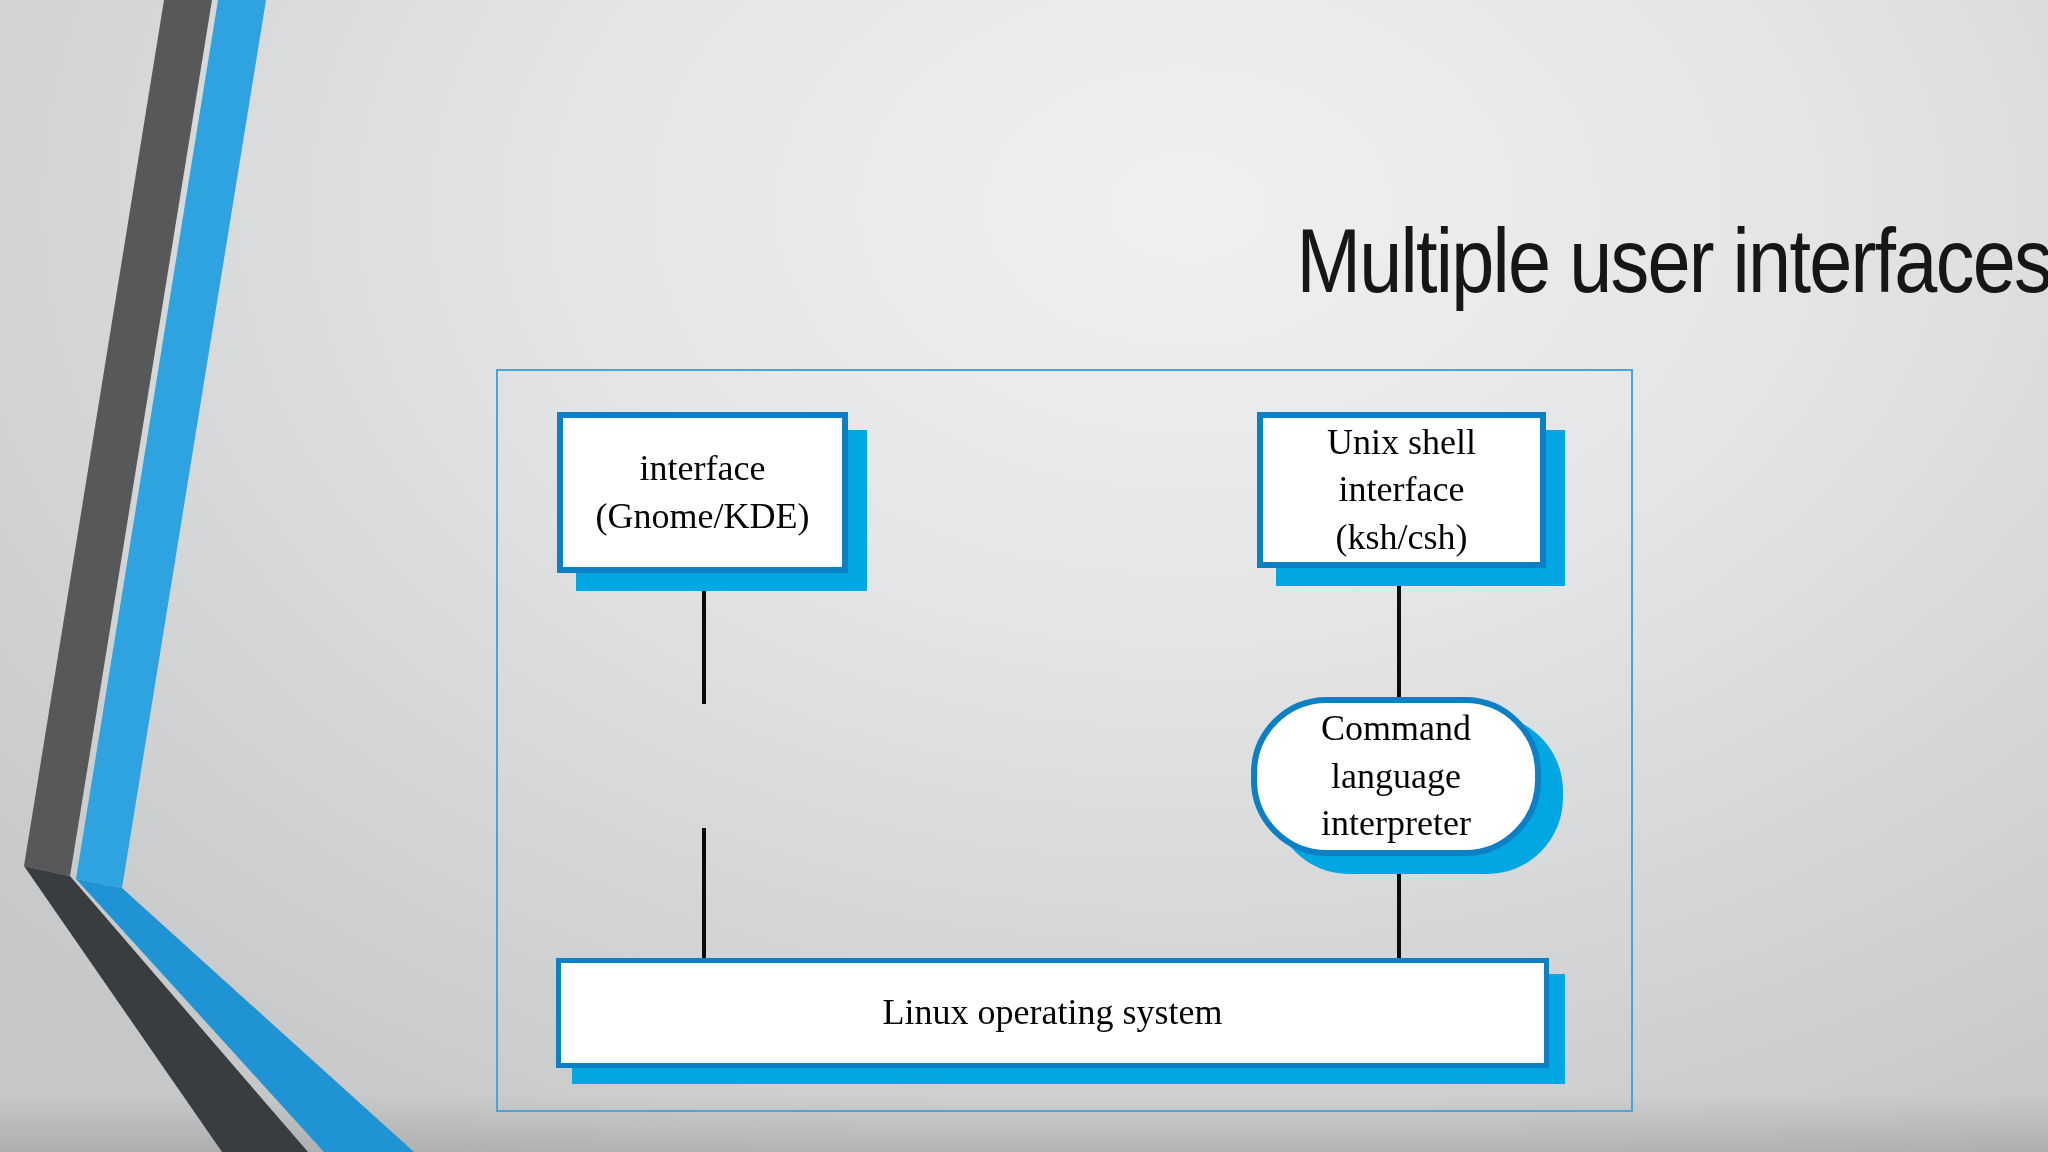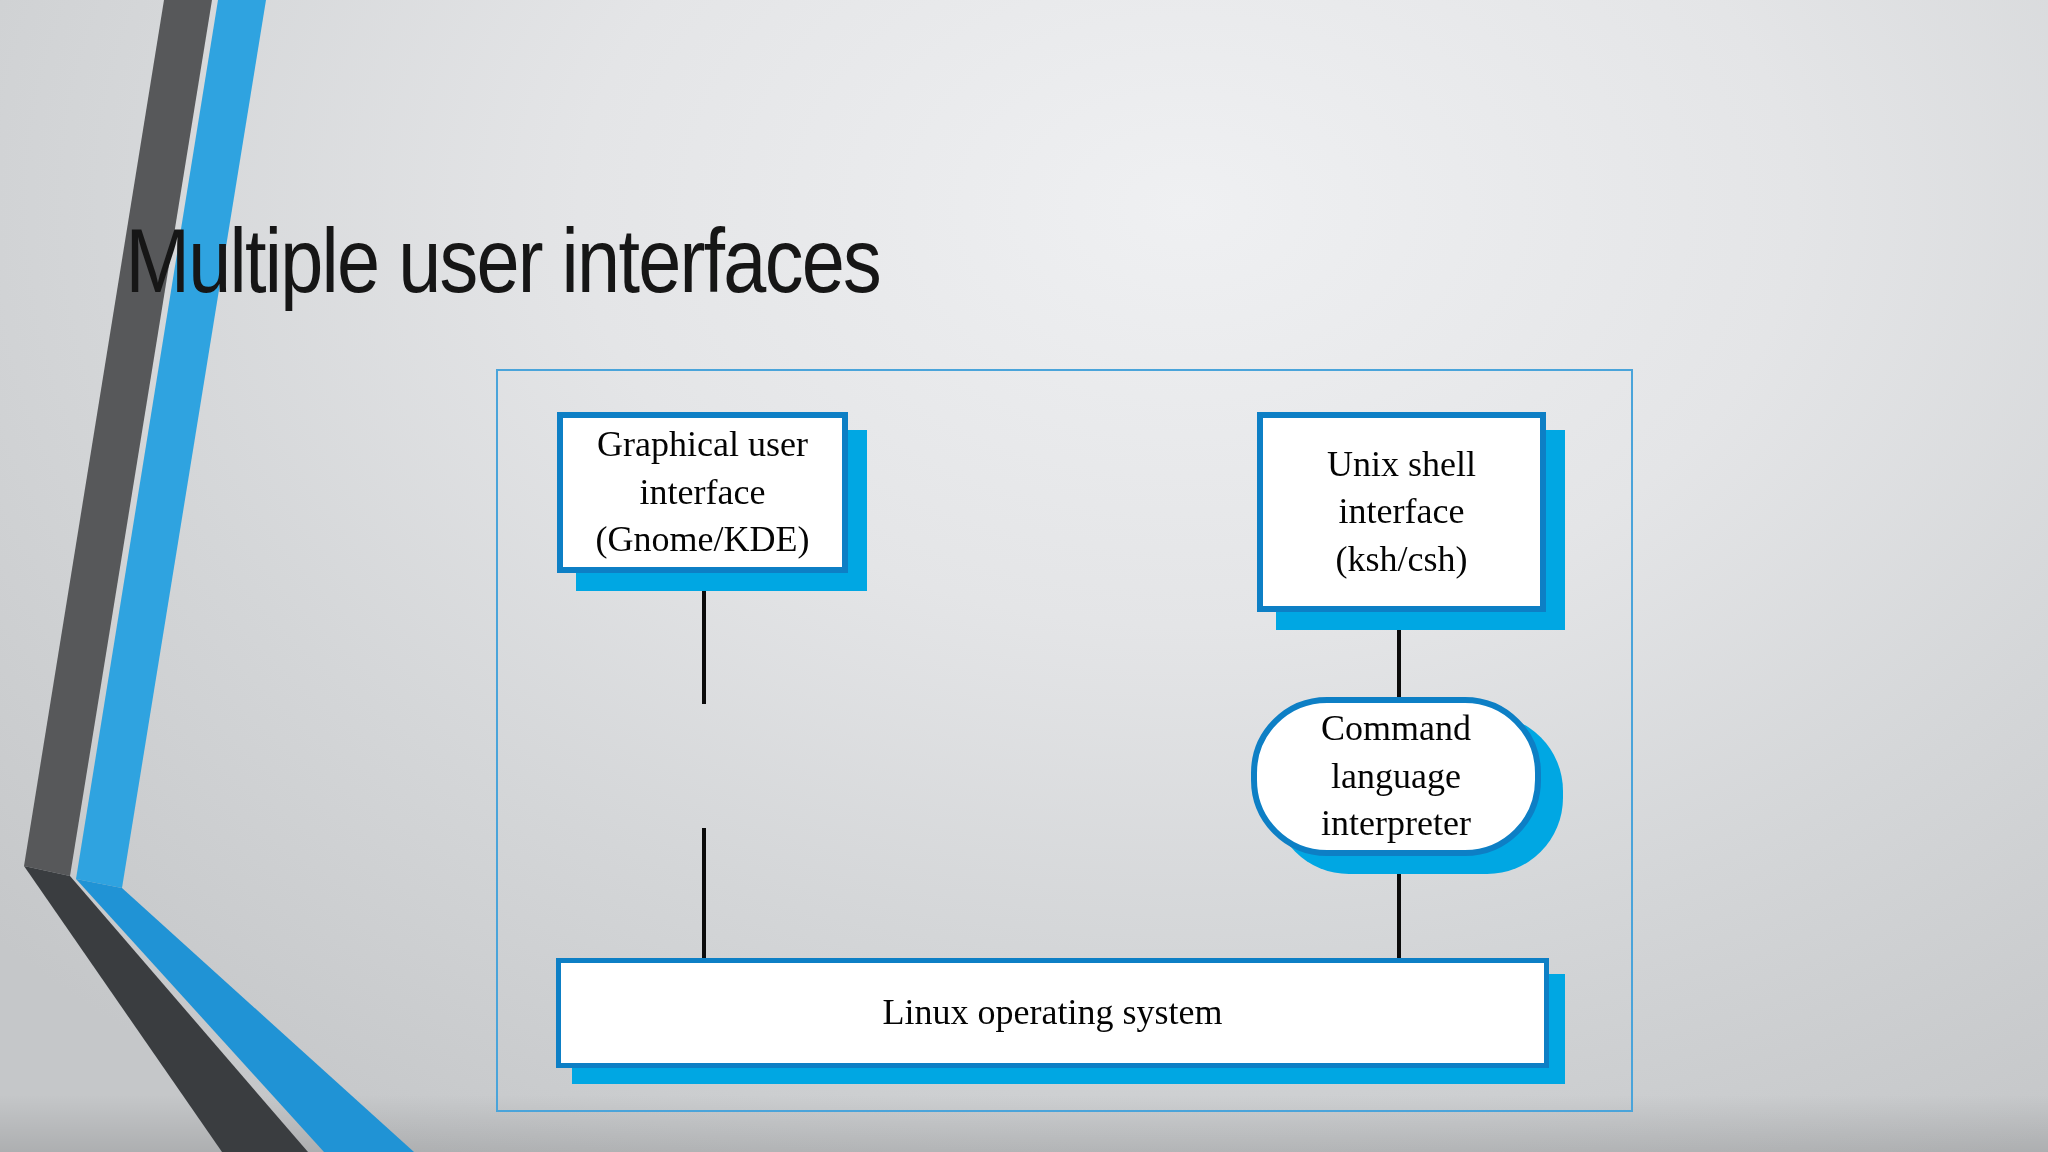--- a/index.html
+++ b/index.html
@@ -23,21 +23,21 @@
   .ribbon-svg { position: absolute; left: 0; top: 0; }
   .ribbon-gray-upper  { fill: var(--ribbon-gray, #57585a); }
   .ribbon-gray-lower  { fill: var(--ribbon-gray-dark, #3a3d40); }
   .ribbon-blue-upper  { fill: var(--ribbon-blue, #2fa3e0); }
   .ribbon-blue-lower  { fill: var(--ribbon-blue-dark, #2093d5); }
 
   .title {
     position: absolute;
     left: 0; top: 212px;
     width: 100%;
-    text-align: left;
+    text-align: right;
     font-family: "Liberation Sans", sans-serif;
     font-weight: 300;
     font-size: 90px;
     line-height: 1.1;
     color: #161616;
     white-space: nowrap;
   }
   .title span {
     display: inline-block;
     position: relative;
@@ -75,21 +75,21 @@
     flex-direction: column;
     align-items: center;
     justify-content: center;
     text-align: center;
     font-size: 36px;
     line-height: 1.32;
     color: #040404;
     z-index: 2;
   }
   #gui-box   { left: 557px;  top: 412px; width: 291px; height: 161px; }
-  #unix-box  { left: 1257px; top: 412px; width: 289px; height: 200px; }
+  #unix-box  { left: 1257px; top: 412px; width: 289px; height: 156px; }
   #xwin-box  { left: 557px;  top: 702px; width: 282px; height: 128px;
                border-radius: 64px; box-shadow: 22px 18px 0 0 var(--accent-blue-shadow, #00a7e3); }
   #cmd-box   { left: 1251px; top: 697px; width: 290px; height: 159px;
                border-radius: 76px; box-shadow: 22px 18px 0 0 var(--accent-blue-shadow, #00a7e3); }
   #linux-box { left: 556px;  top: 958px; width: 993px; height: 110px;
                border-width: 5px; box-shadow: 16px 16px 0 0 var(--accent-blue-shadow, #00a7e3); }
   .node-line { display: block; }
 </style>
 </head>
 <body>
@@ -108,21 +108,20 @@
   </div>
 
   <div class="diagram-frame"></div>
 
   <div class="connector" id="conn-gui-xwin"></div>
   <div class="connector" id="conn-xwin-linux"></div>
   <div class="connector" id="conn-unix-cmd"></div>
   <div class="connector" id="conn-cmd-linux"></div>
 
   <div class="node" id="gui-box">
-    <span class="node-line">Graphical user</span>
     <span class="node-line">interface</span>
     <span class="node-line">(Gnome/KDE)</span>
   </div>
 
   <div class="node" id="unix-box">
     <span class="node-line">Unix shell</span>
     <span class="node-line">interface</span>
     <span class="node-line">(ksh/csh)</span>
   </div>
 

